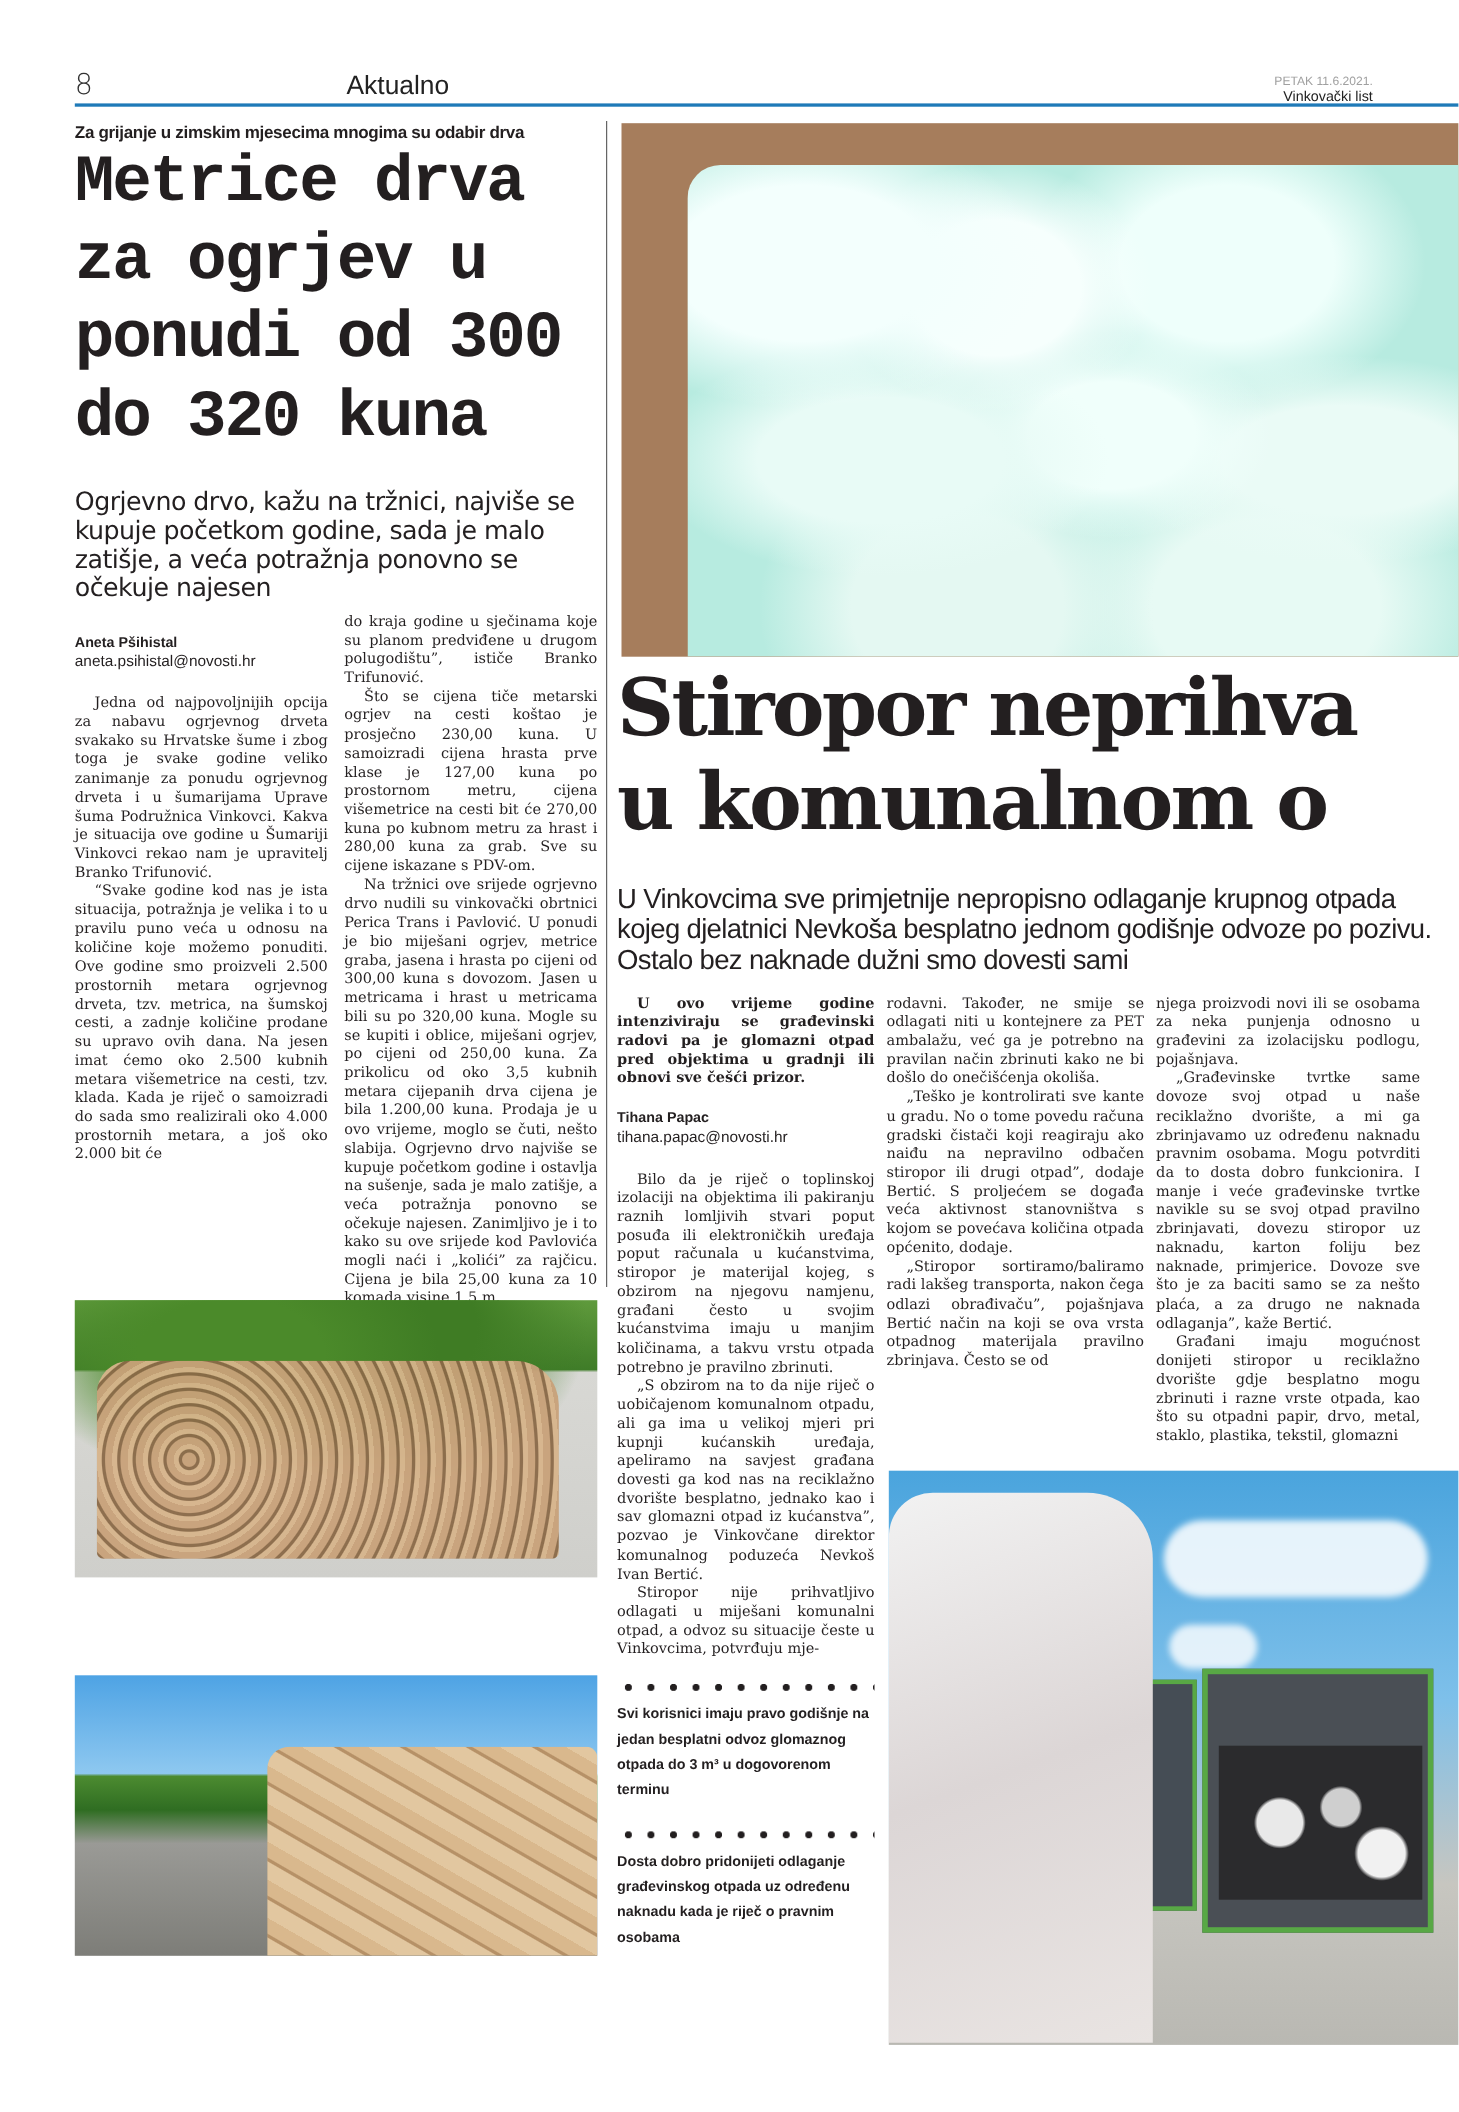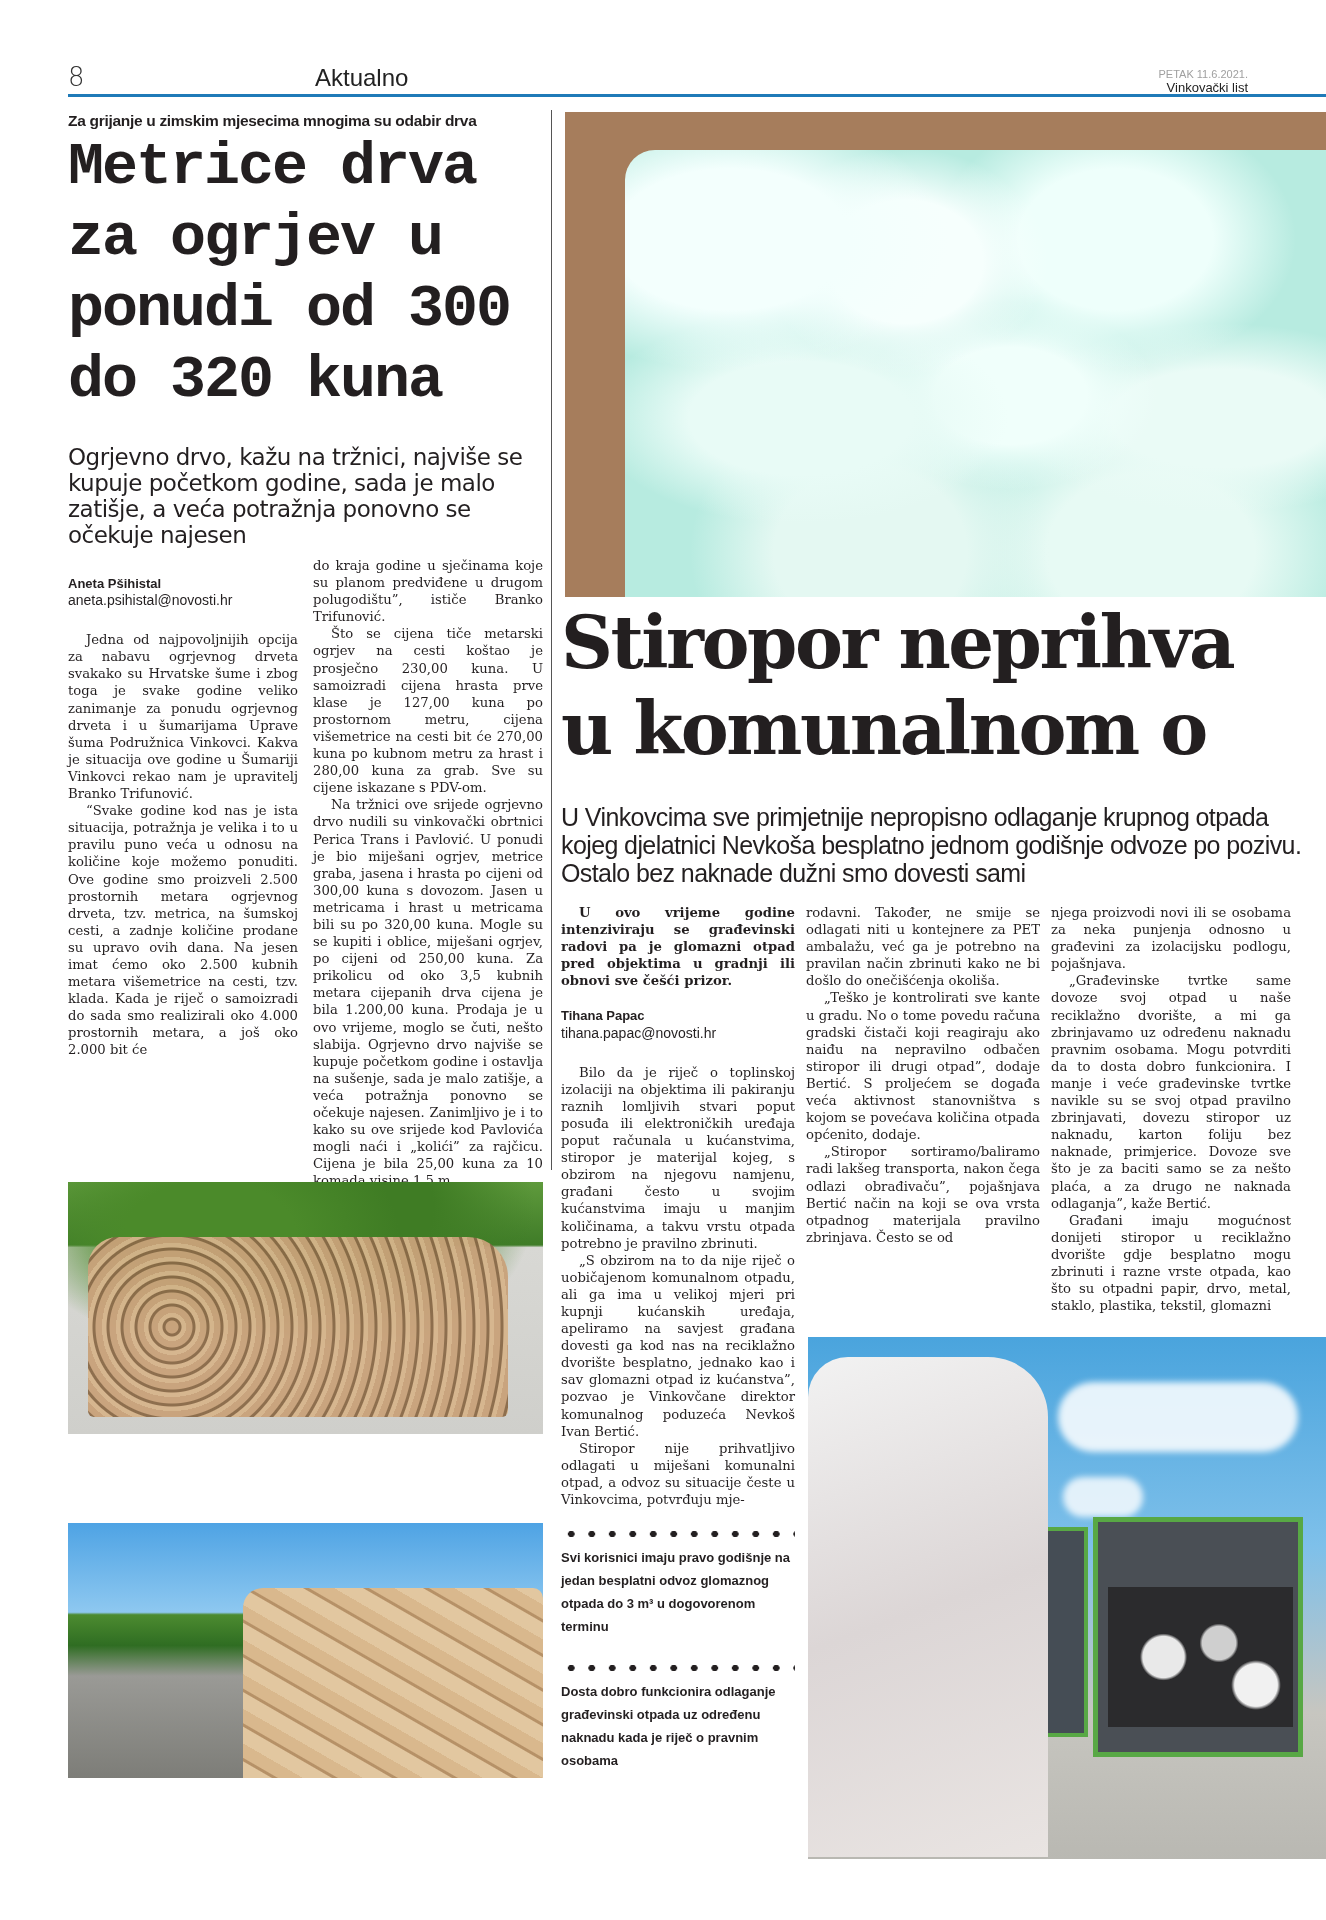--- a/index.html
+++ b/index.html
@@ -149,21 +149,21 @@
 <div class="abs col a2c3">
   <p style="text-indent:0">njega proizvodi novi ili se osobama za neka punjenja odnosno u građevini za izolacijsku podlogu, pojašnjava.</p>
   <p>„Građevinske tvrtke same dovoze svoj otpad u naše reciklažno dvorište, a mi ga zbrinjavamo uz određenu naknadu pravnim osobama. Mogu potvrditi da to dosta dobro funkcionira. I manje i veće građevinske tvrtke navikle su se svoj otpad pravilno zbrinjavati, dovezu stiropor uz naknadu, karton foliju bez naknade, primjerice. Dovoze sve što je za baciti samo se za nešto plaća, a za drugo ne naknada odlaganja”, kaže Bertić.</p>
   <p>Građani imaju mogućnost donijeti stiropor u reciklažno dvorište gdje besplatno mogu zbrinuti i razne vrste otpada, kao što su otpadni papir, drvo, metal, staklo, plastika, tekstil, glomazni</p>
 </div>
 
 <div class="abs factbox">
   <div class="dots"></div>
   <div class="fact">Svi korisnici imaju pravo godišnje na jedan besplatni odvoz glomaznog otpada do 3 m³ u dogovorenom terminu</div>
   <div class="dots"></div>
-  <div class="fact">Dosta dobro funkcionira odlaganje građevinski otpada uz određenu naknadu kada je riječ o pravnim osobama</div>
+  <div class="fact">Dosta dobro pridonijeti odlaganje građevinskog otpada uz određenu naknadu kada je riječ o pravnim osobama</div>
 </div>
 
 <div class="abs photo photo-yard">
   <div class="abs yard-cloud"></div>
   <div class="abs yard-cloud2"></div>
   <div class="abs yard-bin-door"></div>
   <div class="abs yard-bin">
     <div class="abs yard-junk" style="left:10px;top:65px"></div>
   </div>
   <div class="abs yard-bale"></div>

